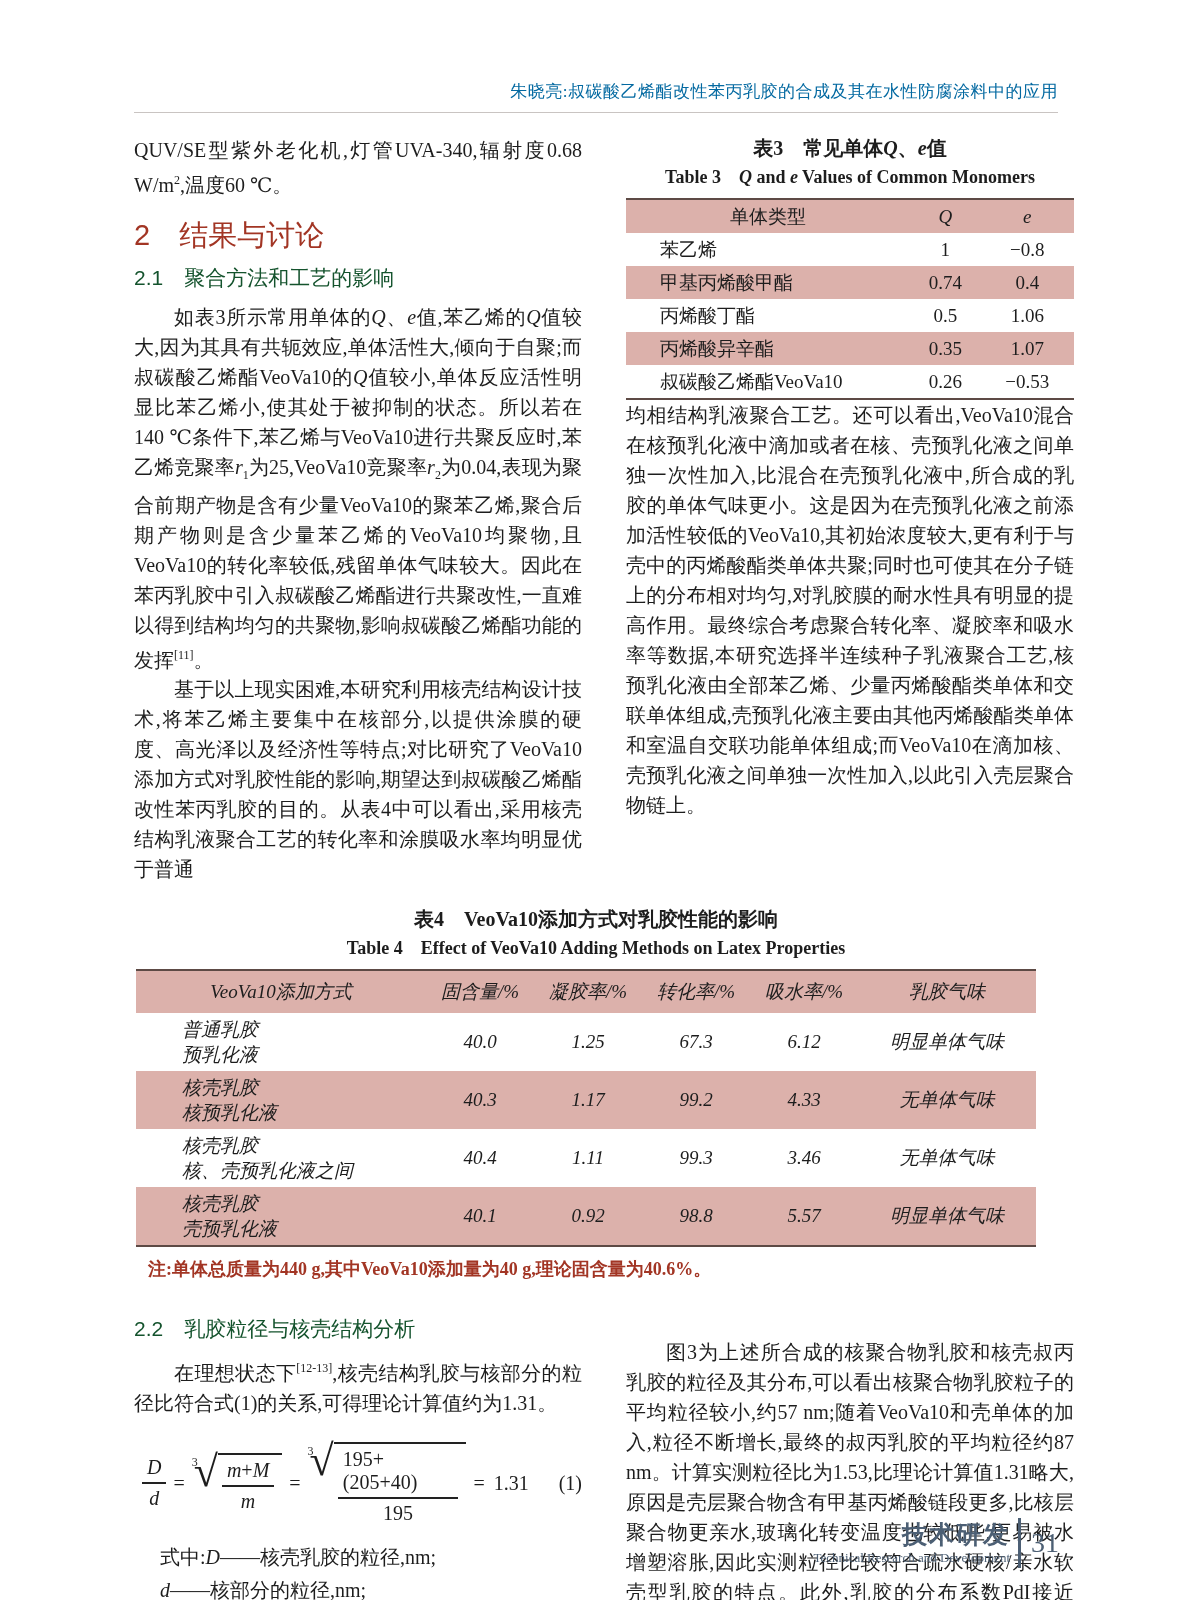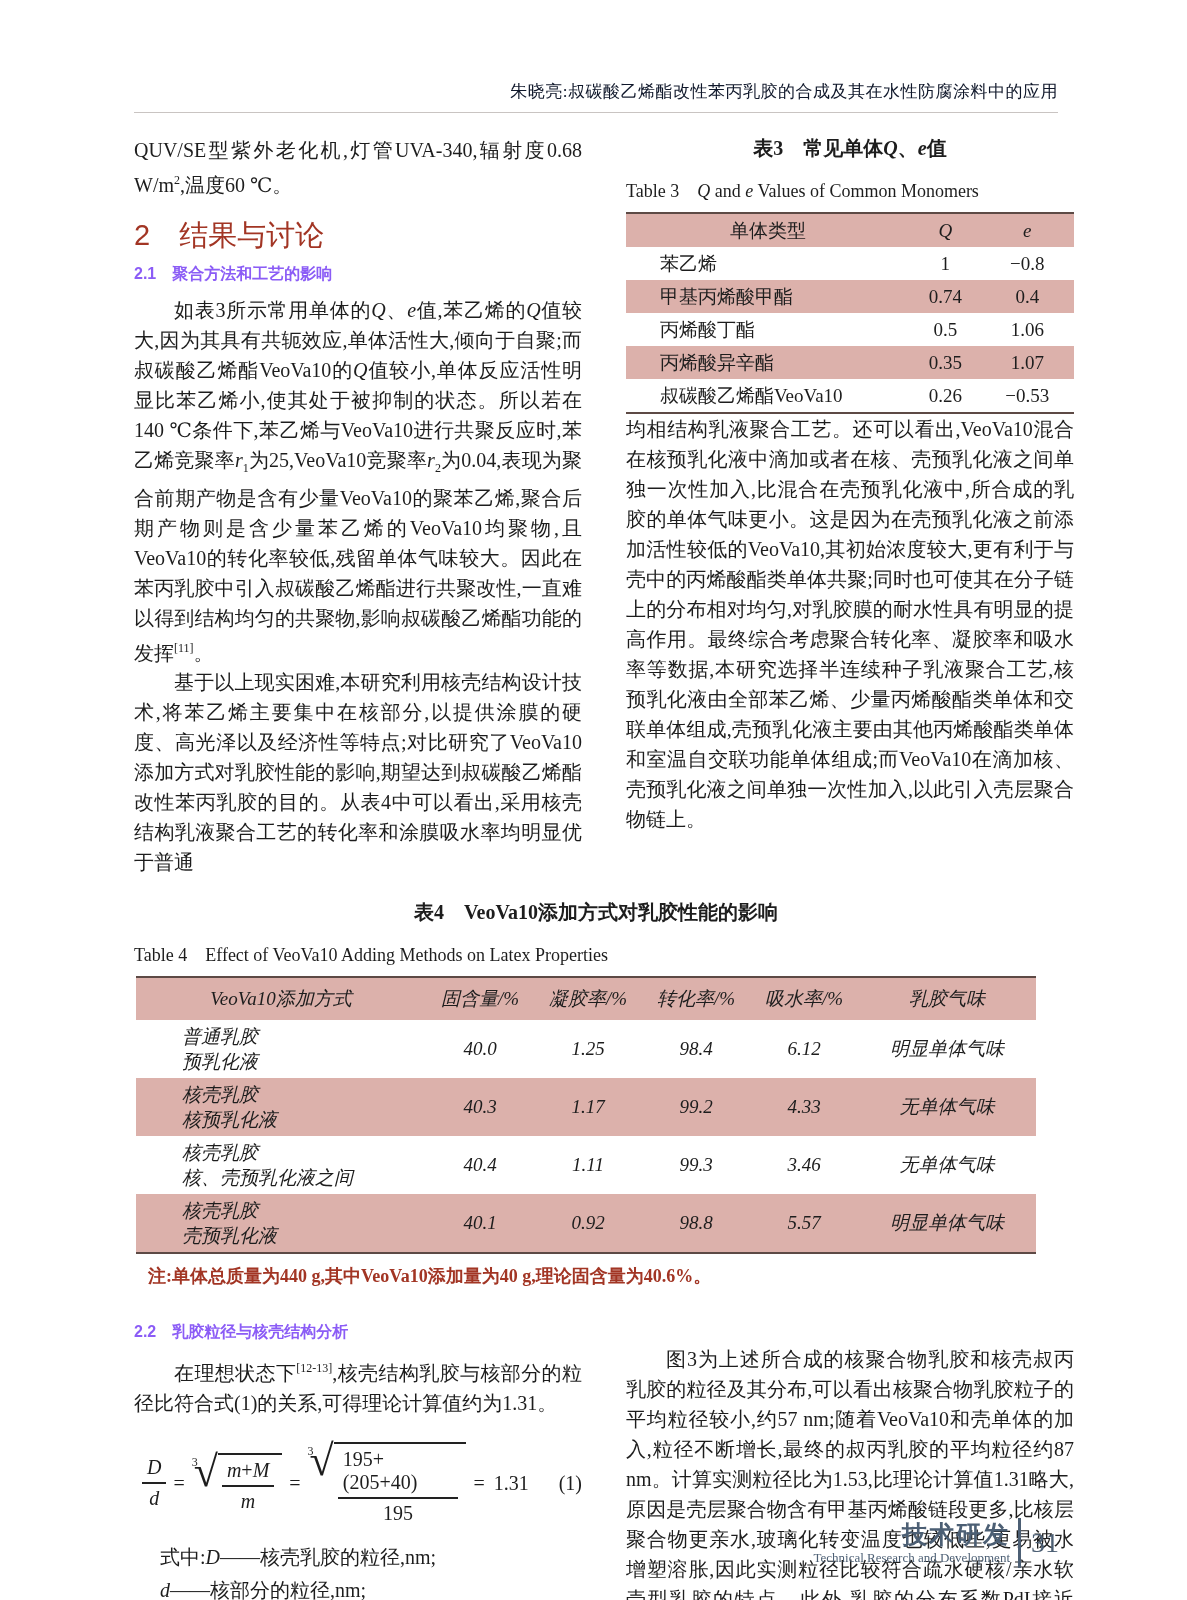--- a/index.html
+++ b/index.html
@@ -5,46 +5,46 @@
   html,body{margin:0;padding:0;}
   body{
     width:1187px;height:1600px;position:relative;background:#ffffff;
     overflow:hidden;
     font-family:"Liberation Serif","DejaVu Serif",serif;color:#1d1d1d;
   }
   .page{padding:80px 129px 0 134px;}
 
   
   .running-title{
-    text-align:right;color:#0f172a;font-size:17px;letter-spacing:0.5px;
+    text-align:right;color:#0369a1;font-size:17px;letter-spacing:0.5px;
     font-family:"Liberation Serif","DejaVu Serif",serif;
   }
   .header-rule{border:none;border-top:1px solid #c9c4c2;margin:9px 0 0 0;}
 
   
   .cols{display:flex;gap:44px;margin-top:22px;}
   .col{width:448px;flex:0 0 448px;}
 
   p.body{font-size:20px;line-height:30px;text-align:justify;margin:0;}
   p.indent{text-indent:2em;}
   sup{font-size:12px;}
   sub{font-size:12px;}
 
   h1.sec{
     font-family:"Liberation Sans","DejaVu Sans",sans-serif;
     font-size:29px;color:#a23524;margin:16px 0 8px 0;font-weight:normal;
   }
   h2.sec{
     font-family:"Liberation Sans","DejaVu Sans",sans-serif;
-    font-size:16px;color:#8b5cf6;margin:8px 0 10px 0;font-weight:bold;
+    font-size:21px;color:#14532d;margin:8px 0 10px 0;font-weight:normal;
   }
 
   
   .tbl-title-cn{text-align:center;font-weight:bold;font-size:20px;margin:0;}
-  .tbl-title-en{font-weight:normal;font-size:18px;margin:19px 0 0 0;}
+  .tbl-title-en{text-align:center;font-weight:bold;font-size:18px;margin:5px 0 0 0;}
 
   
   table{border-collapse:collapse;}
   .data-table{
     border-top:2px solid #5d4a45;border-bottom:2px solid #5d4a45;
     margin-top:10px;
   }
   .data-table th,.data-table td{font-weight:normal;font-size:19px;padding:0;}
   .data-table thead tr{background:#dcb1ab;border-radius:16px;}
   .data-table tr.shade{background:#dcb1ab;}
@@ -187,21 +187,21 @@
             <th>转化率/%</th>
             <th>吸水率/%</th>
             <th>乳胶气味</th>
           </tr>
       </thead>
       <tbody id="table4-body">
           <tr>
             <td class="method">普通乳胶<br>预乳化液</td>
             <td>40.0</td>
             <td>1.25</td>
-            <td>98.4</td>
+            <td>67.3</td>
             <td>6.12</td>
             <td>明显单体气味</td>
           </tr>
           <tr class="shade">
             <td class="method">核壳乳胶<br>核预乳化液</td>
             <td>40.3</td>
             <td>1.17</td>
             <td>99.2</td>
             <td>4.33</td>
             <td>无单体气味</td>

